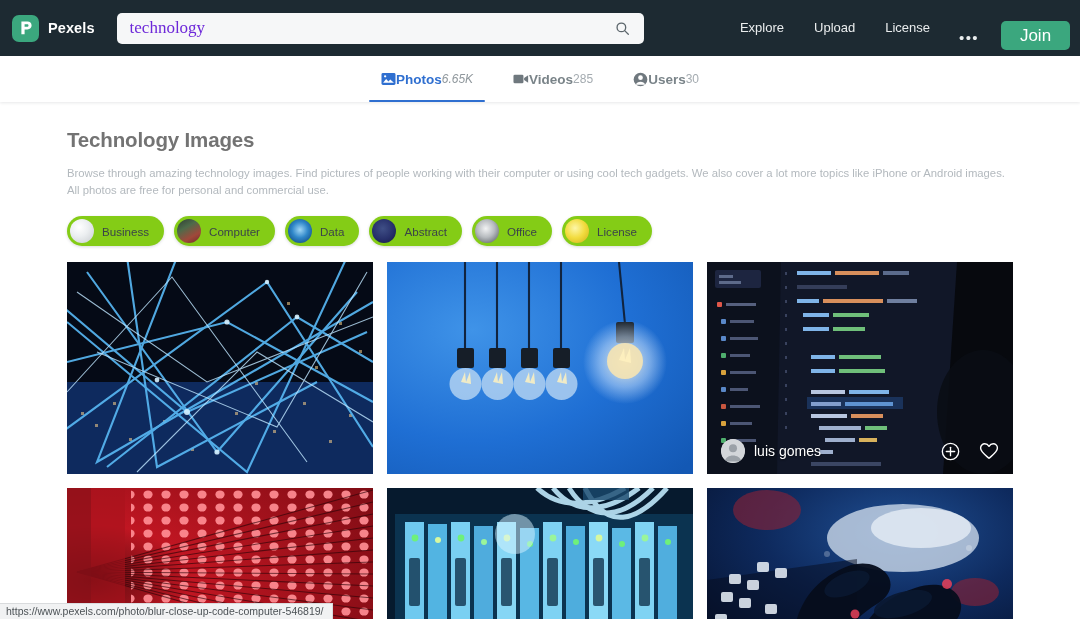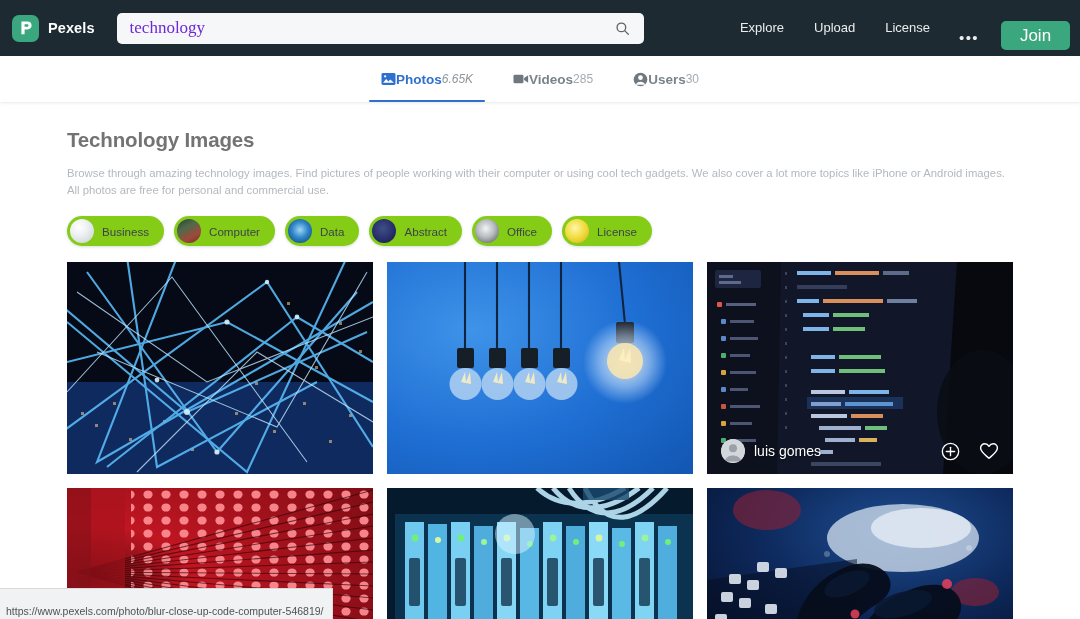--- a/index.html
+++ b/index.html
@@ -243,21 +243,21 @@
     padding: 0; display: flex; align-items: center;
   }
 
   
   .status-bar {
     position: absolute;
     left: 0; bottom: 0;
     background: #f1f2f3;
     border-top: 1px solid #d9dbdd;
     border-right: 1px solid #d9dbdd;
-    padding: 16px 8px 2px 6px;
+    padding: 1px 8px 2px 6px;
     font-size: 10.5px;
     color: #4c5256;
     font-family: "Liberation Sans", sans-serif;
     z-index: 40;
     max-width: 400px;
     white-space: nowrap;
   }
 </style>
 </head>
 <body>

